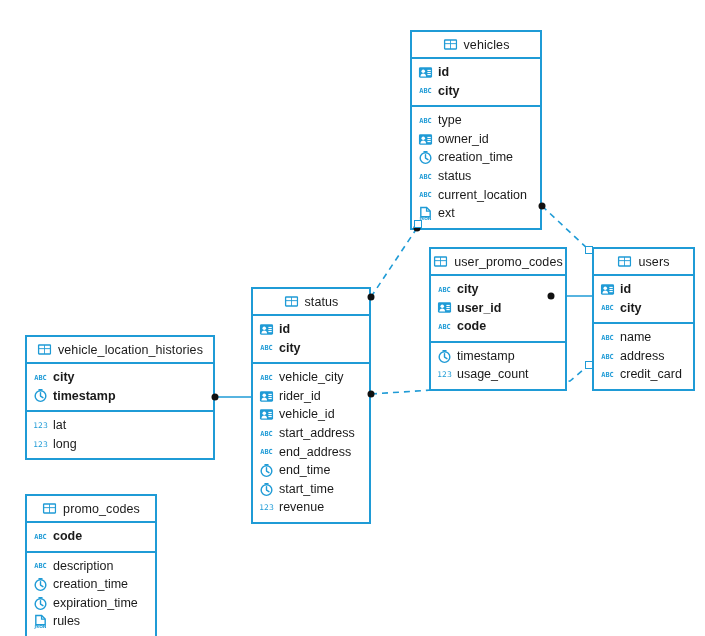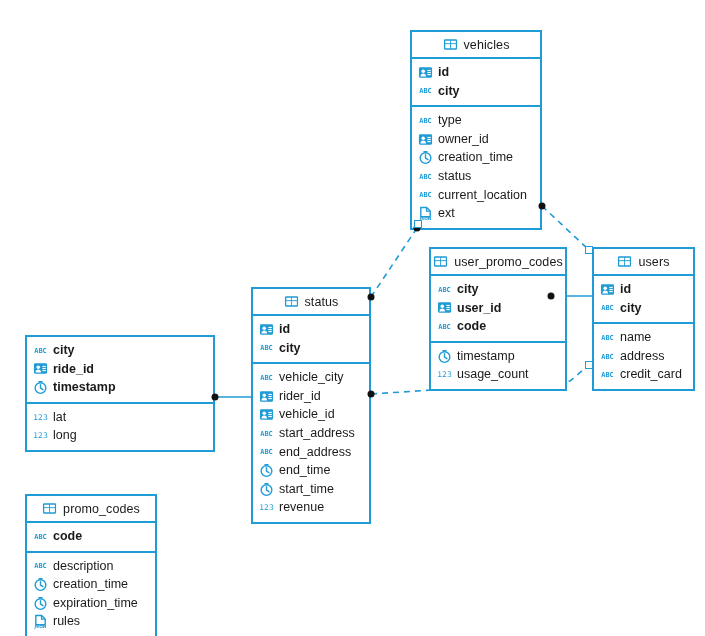--- a/index.html
+++ b/index.html
@@ -450,41 +450,40 @@
           <span style="display: flex;">
             <svg class="ficon" viewBox="0 0 16 16">
               <text x="8" y="11" font-family="DejaVu Sans, sans-serif" font-size="8.2" fill="#1f9bd6" text-anchor="middle">123</text>
             </svg>
           </span>
           <span class="field-name">revenue</span>
         </div>
       </div>
     </div>
     <div class="table-box" style="left: 25px; top: 335px; width: 190px;">
+      <div class="tbl-header">
+        <span style="display: flex;">
+          <svg class="ficon" viewBox="0 0 16 16">
+            <rect x="1" y="2.5" width="14" height="11" rx="1.2" fill="#1f9bd6"></rect>
+            <rect x="2.4" y="4" width="5.2" height="2.6" fill="#ffffff"></rect>
+            <rect x="8.5" y="4" width="5.2" height="2.6" fill="#ffffff"></rect>
+            <rect x="2.4" y="7.6" width="5.2" height="4.4" fill="#ffffff"></rect>
+            <rect x="8.5" y="7.6" width="5.2" height="4.4" fill="#ffffff"></rect>
+          </svg>
+        </span>
+        <span class="tbl-title">vehicle_location_histories</span>
+      </div>
       <div class="field-group">
         <div class="field-row pk">
           <span style="display: flex;">
             <svg class="ficon" viewBox="0 0 16 16">
               <text x="8" y="10.6" font-family="DejaVu Sans Mono, monospace" font-size="7.4" font-weight="bold" fill="#1f9bd6" text-anchor="middle">ABC</text>
             </svg>
           </span>
           <span class="field-name">city</span>
-        </div>
-        <div class="field-row pk">
-          <span style="display: flex;">
-            <svg class="ficon" viewBox="0 0 16 16">
-              <rect x="1" y="2.5" width="14" height="11" rx="1.4" fill="#1f9bd6"></rect>
-              <circle cx="5.6" cy="6.6" r="1.9" fill="#ffffff"></circle>
-              <path d="M2.6 12.2c0-1.9 1.35-3.1 3-3.1s3 1.2 3 3.1z" fill="#ffffff"></path>
-              <rect x="10" y="5.2" width="3.6" height="1.25" fill="#ffffff"></rect>
-              <rect x="10" y="7.4" width="3.6" height="1.25" fill="#ffffff"></rect>
-              <rect x="10" y="9.6" width="3.6" height="1.25" fill="#ffffff"></rect>
-            </svg>
-          </span>
-          <span class="field-name">ride_id</span>
         </div>
         <div class="field-row pk">
           <span style="display: flex;">
             <svg class="ficon" viewBox="0 0 16 16">
               <circle cx="8" cy="8.6" r="5.7" fill="none" stroke="#1f9bd6" stroke-width="1.5"></circle>
               <path d="M8 5.1V8.6l2.6 1.7" fill="none" stroke="#1f9bd6" stroke-width="1.5" stroke-linecap="round" stroke-linejoin="round"></path>
               <path d="M6.4 1.9h3.2" stroke="#1f9bd6" stroke-width="1.5" stroke-linecap="round"></path>
             </svg>
           </span>
           <span class="field-name">timestamp</span>

